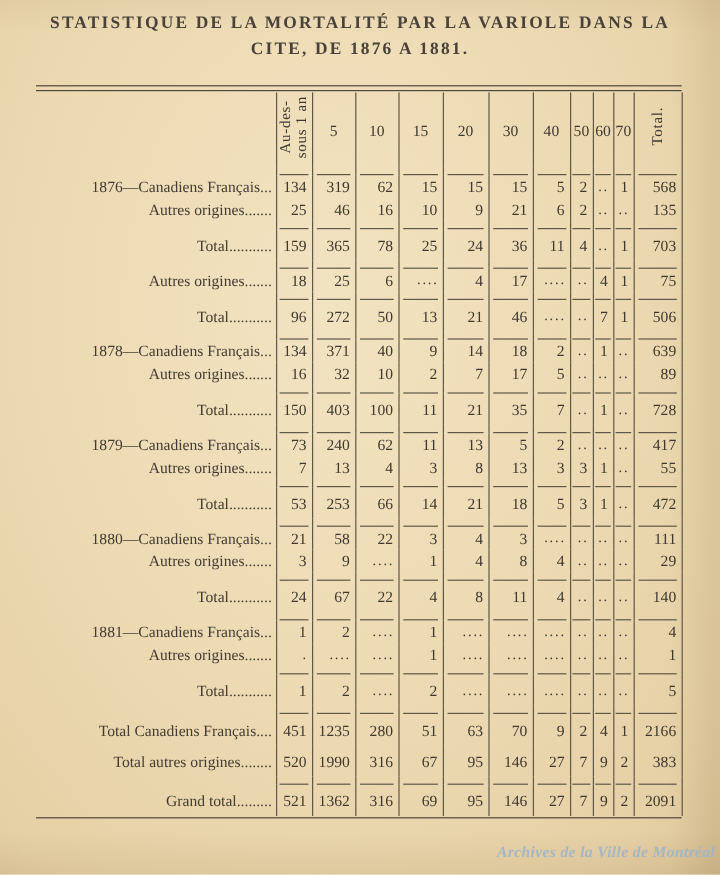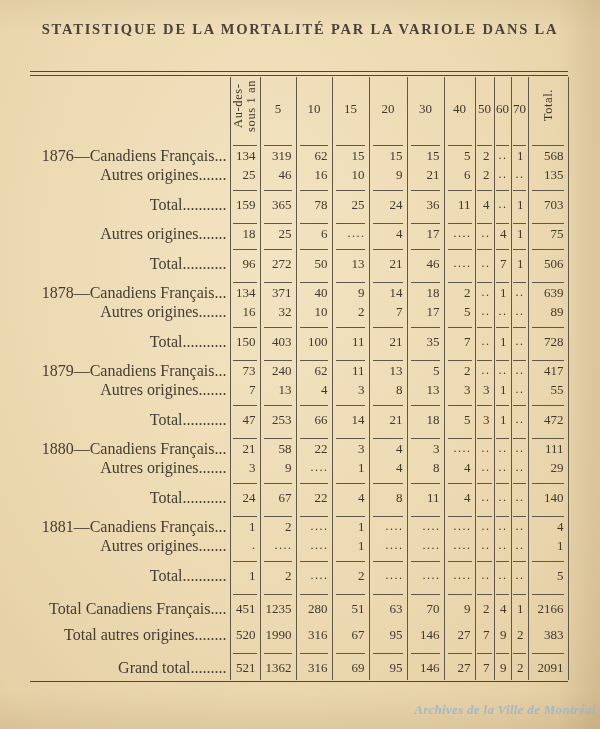--- a/index.html
+++ b/index.html
@@ -8,28 +8,28 @@
     font-family:"Liberation Serif","DejaVu Serif",serif;
   }
   .page{
     position:absolute;inset:0;
     background:
       linear-gradient(to right, rgba(0,0,0,0) 93%, rgba(125,95,45,0.12) 99%),
       linear-gradient(to bottom, rgba(125,95,45,0.07) 0%, rgba(0,0,0,0) 4%, rgba(0,0,0,0) 95%, rgba(125,95,45,0.10) 100%),
       radial-gradient(ellipse at 45% 35%, #f2e3c1 0%, #ecd9b1 55%, #e6d0a6 85%, #dcc59a 100%);
   }
   .title{
-    position:relative;text-align:center;padding-top:19px;
+    position:relative;text-align:center;padding-top:9px;
     color:#49423a;font-weight:bold;font-size:14.5px;letter-spacing:1.8px;line-height:1.5;
   }
   .tablewrap{position:absolute;left:30px;top:71px;width:538px;}
   .dbl-line{height:3px;border-top:1.4px solid #4e473c;border-bottom:1px solid #4e473c;margin-bottom:1px;}
   table{border-collapse:collapse;table-layout:fixed;width:538px;color:#3e382f;font-size:13px;}
   td{padding:0 4px 0 0;text-align:right;vertical-align:bottom;line-height:19px;white-space:nowrap;}
-  td.lbl{padding-right:3px;color:#433c33;font-size:16px;}
+  td.lbl{padding-right:3px;color:#433c33;font-size:13px;}
   td.num{border-left:1px solid #5f5748;}
   td.last{border-right:1px solid #5f5748;}
   tr.total td{padding-top:4px;padding-bottom:3px;}
   tr.sep td{height:7px;padding:0;line-height:7px;}
   tr.sep .dash{border-top:1px solid #5f5748;width:80%;margin:2px auto 0;}
   tr.head td{height:62px;vertical-align:middle;text-align:center;padding:0;}
   .vtext{
     display:inline-block;writing-mode:vertical-rl;transform:rotate(180deg);
     font-size:12.5px;line-height:13px;letter-spacing:0.6px;white-space:pre-line;color:#3e382f;
   }
@@ -39,20 +39,21 @@
     position:absolute;right:4px;top:702px;font-style:italic;font-size:13px;
     color:#9db5ca;opacity:0.9;letter-spacing:0.3px;font-weight:bold;
   }
 </style>
 </head>
 <body>
 
 <div class="page">
   <div class="title">
     <div>STATISTIQUE  DE  LA  MORTALITÉ  PAR  LA  VARIOLE  DANS  LA</div>
+    <div>CITE,  DE  1876  A  1881.</div>
   </div>
 
   <div class="tablewrap">
     <div class="dbl-line"></div>
     <table>
       <colgroup>
         <col style="width:200px">
           <col style="width:30px">
           <col style="width:36px">
         <col style="width:36px">
@@ -504,21 +505,21 @@
             </td>
             <td class="num">
               <div class="dash"></div>
             </td>
             <td class="num last">
               <div class="dash"></div>
             </td>
           </tr>
           <tr class="total">
             <td class="lbl">Total...........</td>
-            <td class="num">47</td>
+            <td class="num">53</td>
             <td class="num">253</td>
             <td class="num">66</td>
             <td class="num">14</td>
             <td class="num">21</td>
             <td class="num">18</td>
             <td class="num">5</td>
             <td class="num">3</td>
             <td class="num">1</td>
             <td class="num dots">..</td>
             <td class="num last">472</td>

